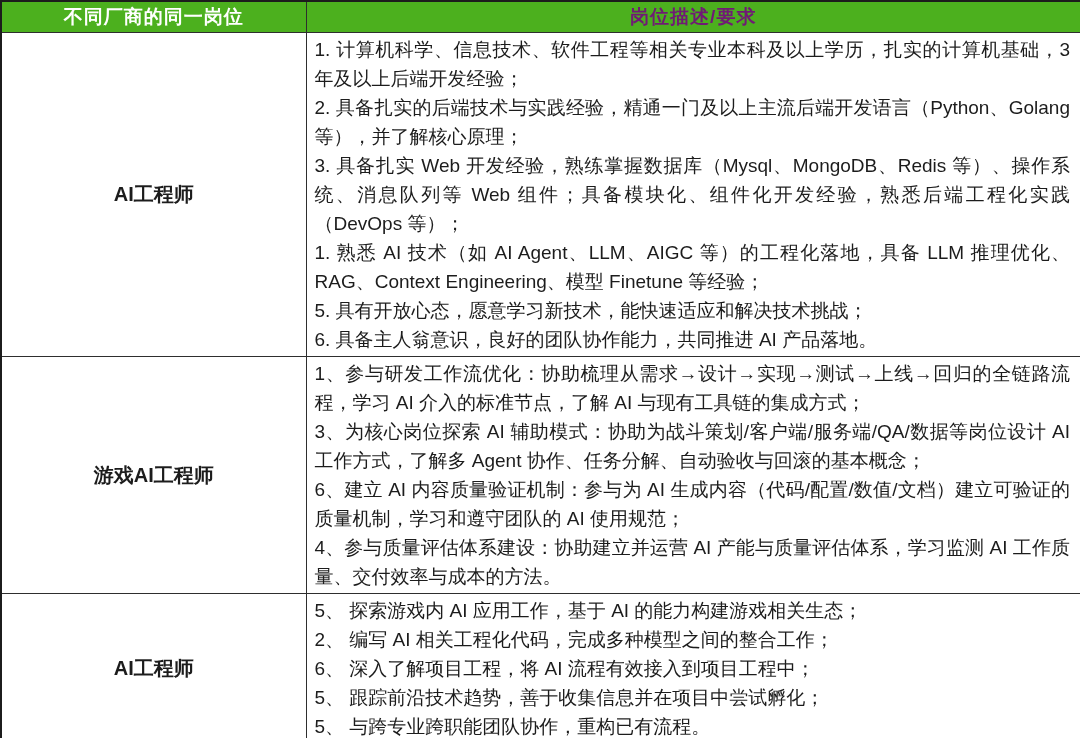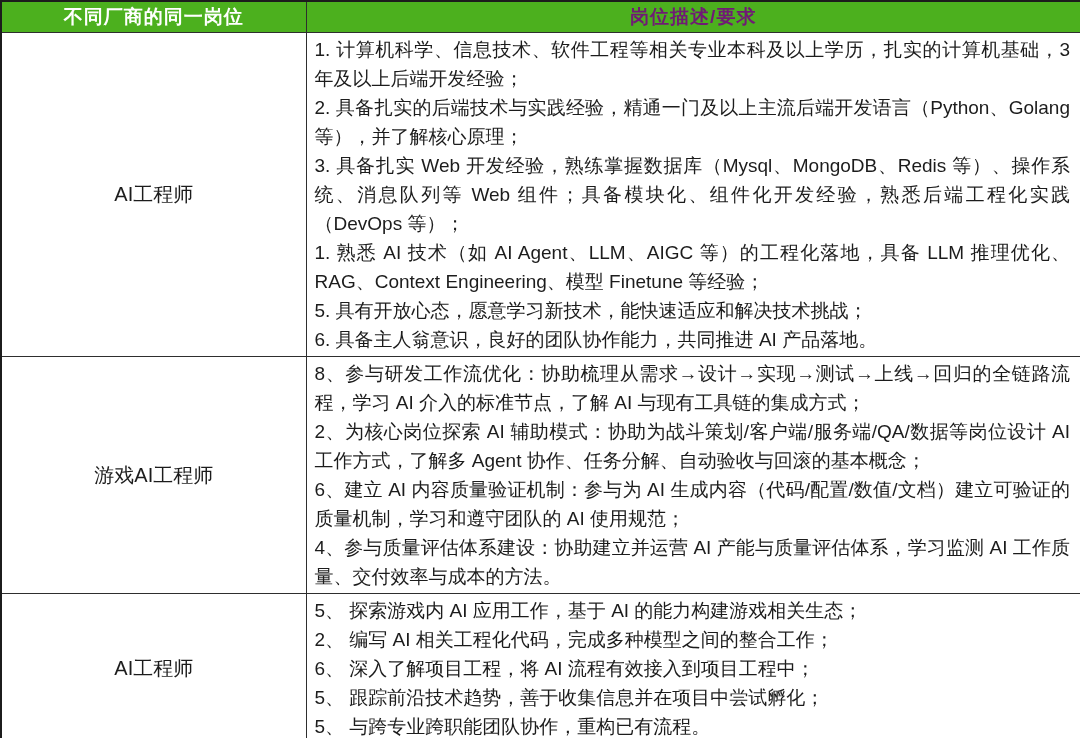--- a/index.html
+++ b/index.html
@@ -42,21 +42,21 @@
     font-size: 19px;
     font-weight: bold;
     text-align: center;
     letter-spacing: 1px;
     padding: 2px 4px;
   }
   td.position-cell {
     text-align: center;
     font-size: 20px;
     color: #1c1c1c;
-    font-weight: 400;
+    font-weight: 700;
     padding: 2px 6px;
   }
   td.desc-cell {
     vertical-align: middle;
     padding: 2px 10px 2px 8px;
     font-size: 19px;
     color: #1c1c1c;
     line-height: 29px;
     word-break: break-word;
   }
@@ -91,22 +91,22 @@
             <div class="req-item">2. 具备扎实的后端技术与实践经验，精通一门及以上主流后端开发语言（Python、Golang 等），并了解核心原理；</div>
             <div class="req-item">3. 具备扎实 Web 开发经验，熟练掌握数据库（Mysql、MongoDB、Redis 等）、操作系统、消息队列等 Web 组件；具备模块化、组件化开发经验，熟悉后端工程化实践（DevOps 等）；</div>
             <div class="req-item">1. 熟悉 AI 技术（如 AI Agent、LLM、AIGC 等）的工程化落地，具备 LLM 推理优化、 RAG、Context Engineering、模型 Finetune 等经验；</div>
             <div class="req-item">5. 具有开放心态，愿意学习新技术，能快速适应和解决技术挑战；</div>
             <div class="req-item">6. 具备主人翁意识，良好的团队协作能力，共同推进 AI 产品落地。</div>
           </td>
       </tr>
       <tr class="row-2">
         <td class="position-cell">游戏AI工程师</td>
         <td class="desc-cell">
-            <div class="req-item">8、参与研发工作流优化：协助梳理从需求→设计→实现→测试→上线→回归的全链路流程，学习 AI 介入的标准节点，了解 AI 与现有工具链的集成方式；</div>
-            <div class="req-item">2、为核心岗位探索 AI 辅助模式：协助为战斗策划/客户端/服务端/QA/数据等岗位设计 AI 工作方式，了解多 Agent 协作、任务分解、自动验收与回滚的基本概念；</div>
+            <div class="req-item">1、参与研发工作流优化：协助梳理从需求→设计→实现→测试→上线→回归的全链路流程，学习 AI 介入的标准节点，了解 AI 与现有工具链的集成方式；</div>
+            <div class="req-item">3、为核心岗位探索 AI 辅助模式：协助为战斗策划/客户端/服务端/QA/数据等岗位设计 AI 工作方式，了解多 Agent 协作、任务分解、自动验收与回滚的基本概念；</div>
             <div class="req-item">6、建立 AI 内容质量验证机制：参与为 AI 生成内容（代码/配置/数值/文档）建立可验证的质量机制，学习和遵守团队的 AI 使用规范；</div>
             <div class="req-item">4、参与质量评估体系建设：协助建立并运营 AI 产能与质量评估体系，学习监测 AI 工作质量、交付效率与成本的方法。</div>
           </td>
       </tr>
       <tr class="row-3">
         <td class="position-cell">AI工程师</td>
         <td class="desc-cell">
             <div class="req-item">5、 探索游戏内 AI 应用工作，基于 AI 的能力构建游戏相关生态；</div>
             <div class="req-item">2、 编写 AI 相关工程化代码，完成多种模型之间的整合工作；</div>
             <div class="req-item">6、 深入了解项目工程，将 AI 流程有效接入到项目工程中；</div>

